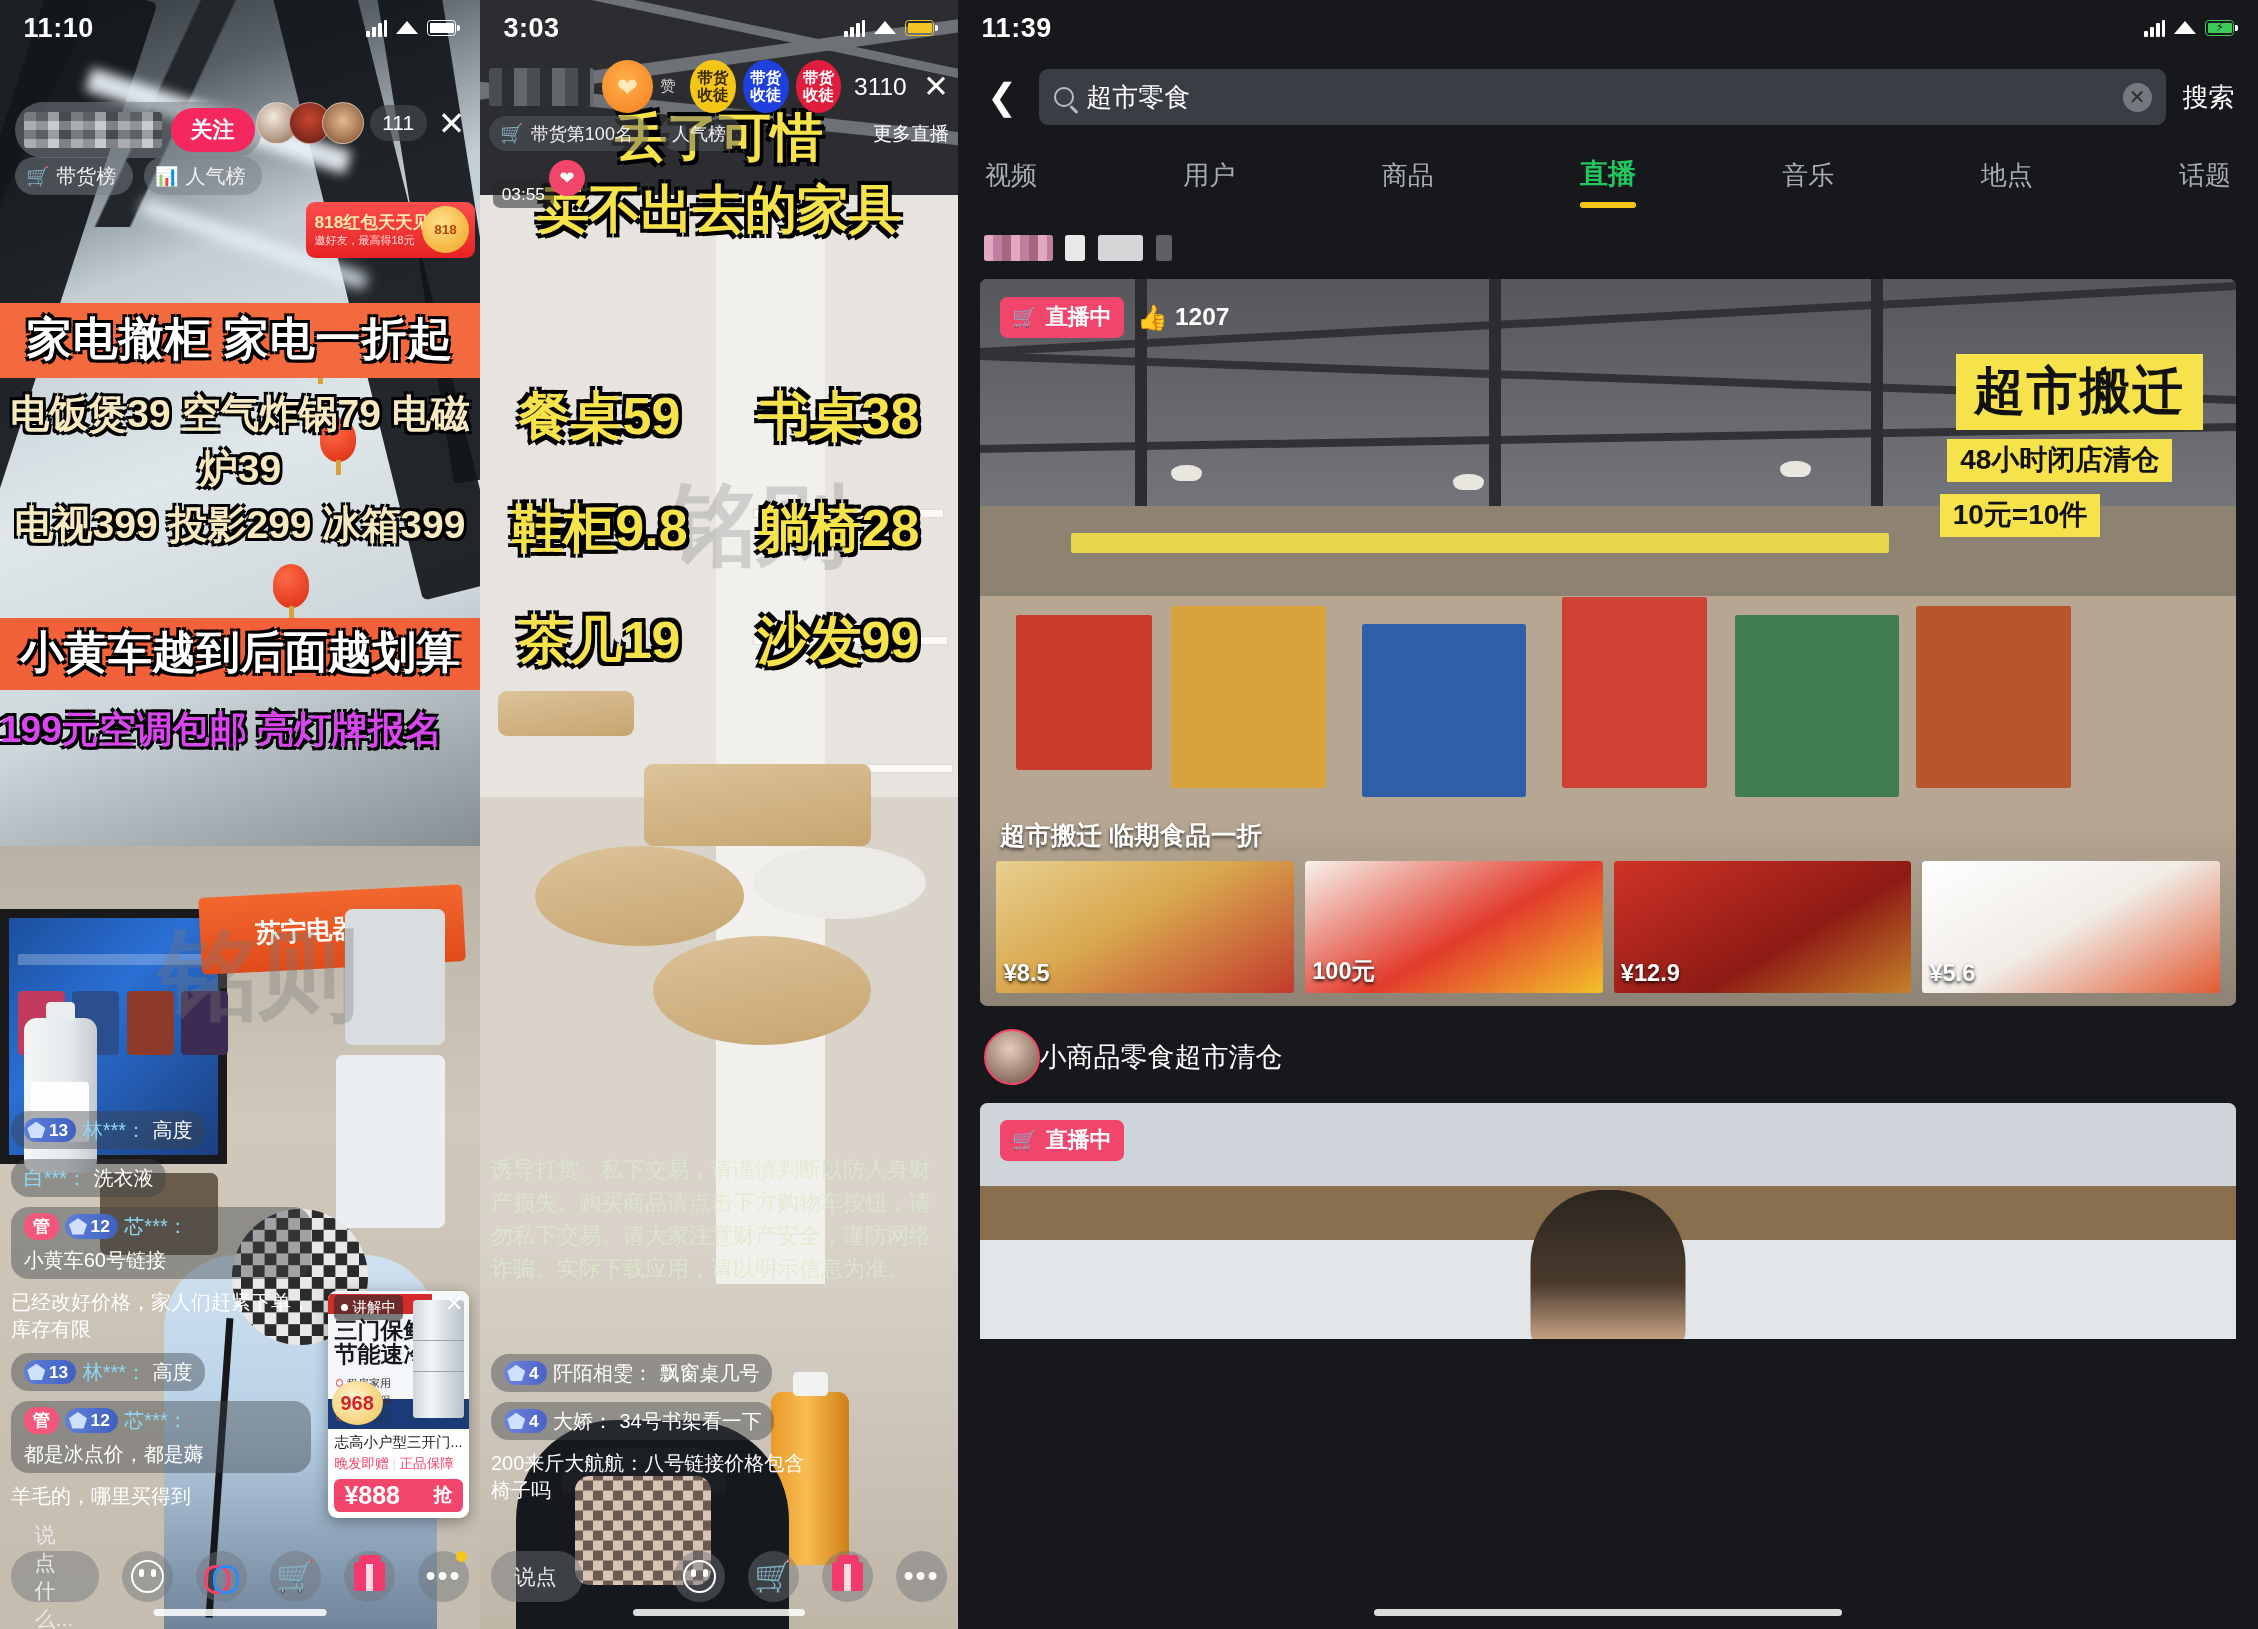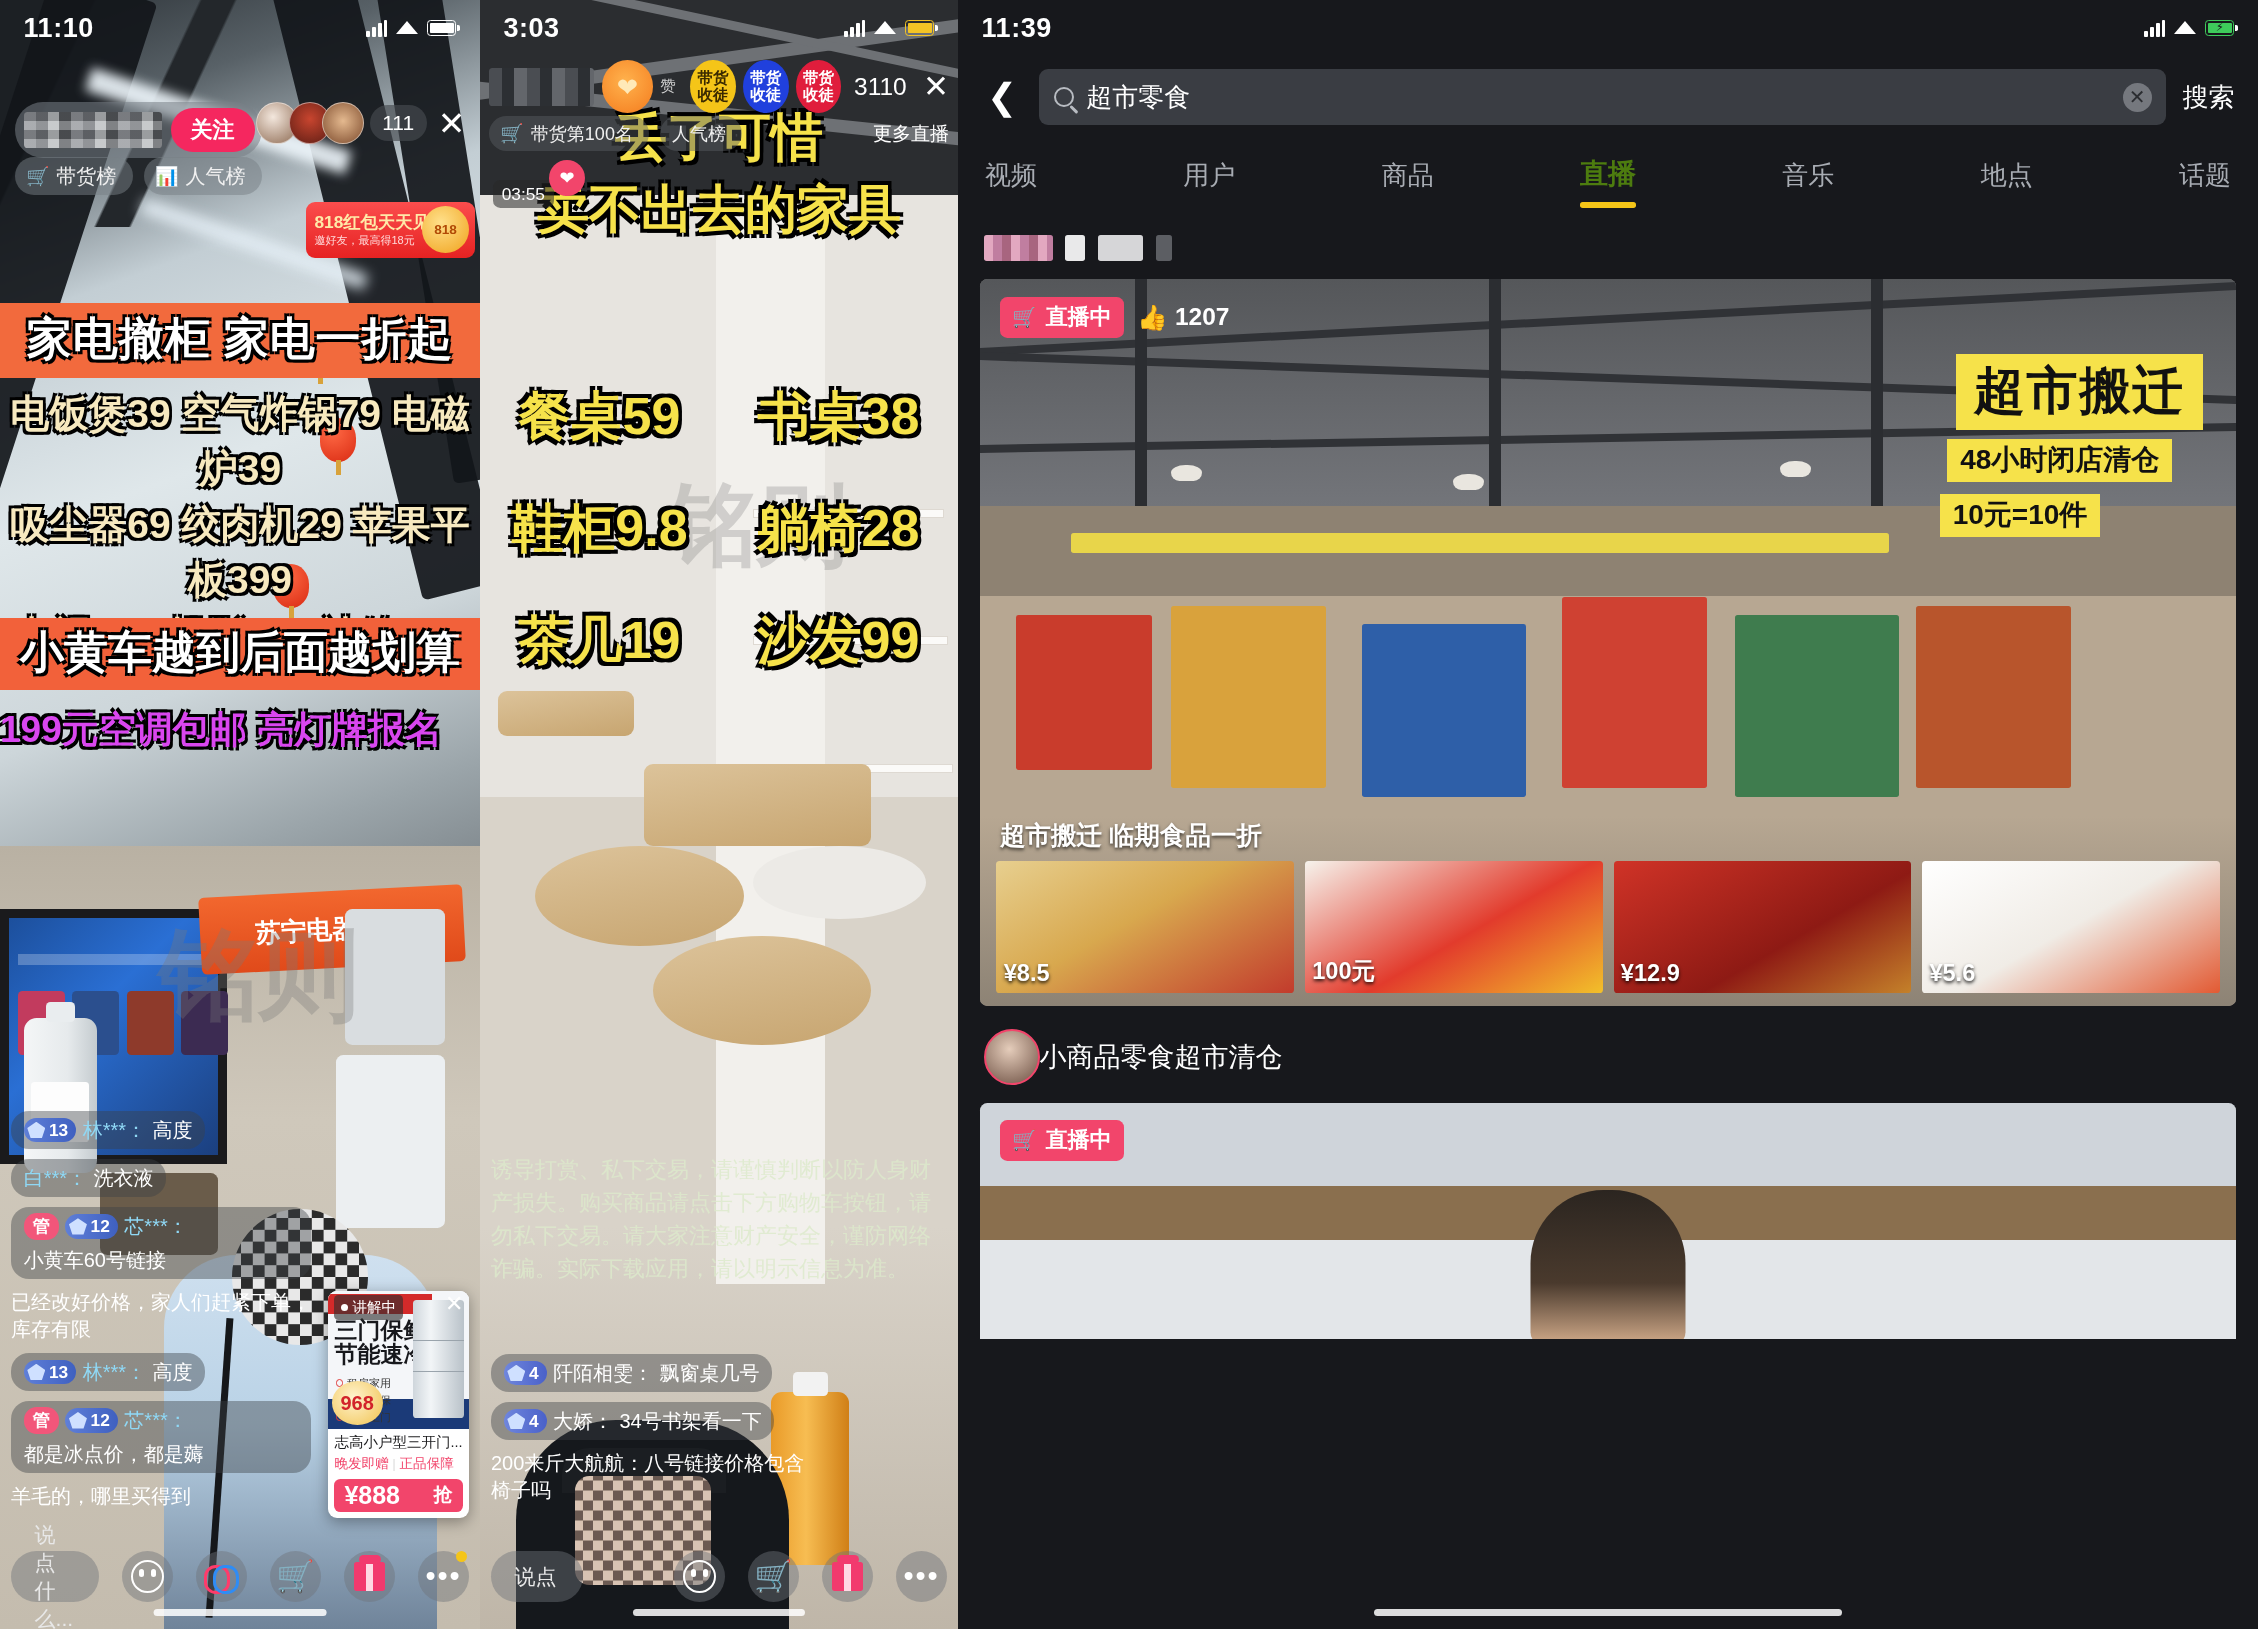--- a/index.html
+++ b/index.html
@@ -264,21 +264,21 @@
   .magnifier{width:20px;height:20px;border:2.7px solid #b8bcc2;border-radius:50%;position:relative;flex:0 0 auto;}
   .magnifier::after{content:"";position:absolute;right:-7.3px;bottom:-5.5px;width:10px;height:2.7px;
     background:#b8bcc2;transform:rotate(45deg);border-radius:1.8px;}
   .p3-val{flex:1;color:#fff;font-size:26px;}
   .clear-x{width:29px;height:29px;border-radius:50%;background:#75787e;color:#2b2d31;
     display:flex;align-items:center;justify-content:center;font-size:20px;font-weight:700;}
   .p3-searchbtn{color:#fff;font-size:26px;white-space:nowrap;}
   .p3-tabs{position:absolute;left:0;right:0;top:155px;display:flex;align-items:flex-end;
     justify-content:space-between;padding:0 27px;}
   .p3-tab{position:relative;color:#a8acb3;font-size:26px;padding-bottom:14.5px;}
-  .p3-tab.active{color:#4d7c0f;font-weight:700;font-size:28px;}
+  .p3-tab.active{color:#22c55e;font-weight:700;font-size:28px;}
   .p3-tab.active::after{content:"";position:absolute;left:50%;transform:translateX(-50%);bottom:0;
     width:56px;height:5.5px;border-radius:2.7px;background:#f5c518;}
   .p3-body{position:absolute;left:0;right:0;top:215px;bottom:0;background:#17181c;overflow:hidden;}
   .p3-namerow{display:flex;align-items:center;gap:12.7px;padding:20px 25.5px 14.5px;}
   .p3-namerow .mz{height:25.5px;border-radius:2.7px;
     background:repeating-linear-gradient(90deg,#e2a8c0 0 9px,#c07ea0 9px 18px,#a8657f 18px 27px);}
   .p3-namerow .mz.a{width:69px;}
   .p3-namerow .mz.b{width:20px;background:#e9e9ea;}
   .p3-namerow .mz.c{width:45px;background:#d6d6d8;}
   .p3-namerow .mz.d{width:16.4px;background:#5c5e63;}
@@ -407,21 +407,20 @@
         <div class="t2">邀好友，最高得18元</div>
       </div>
       <div class="coin">818</div>
     </div>
 
     <div class="p1-headline">
       <span>家电撤柜 家电一折起</span>
     </div>
     <div class="p1-lines">
       <div>电饭煲39 空气炸锅79 电磁炉39</div>
-      <div>吸尘器69 绞肉机29 苹果平板399</div>
       <div>电视399 投影299 冰箱399</div>
     </div>
     <div class="p1-headline2">
       <span>小黄车越到后面越划算</span>
     </div>
     <div class="p1-line3">199元空调包邮 亮灯牌报名</div>
 
     <div class="chat">
       <div class="chat-row">
         <span class="chat-bubble">

